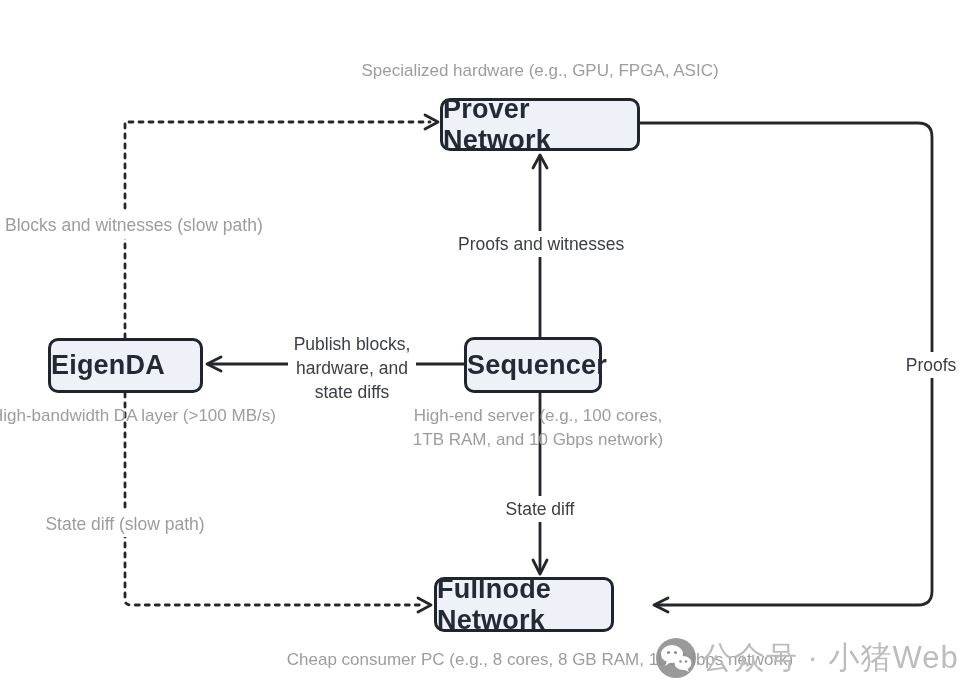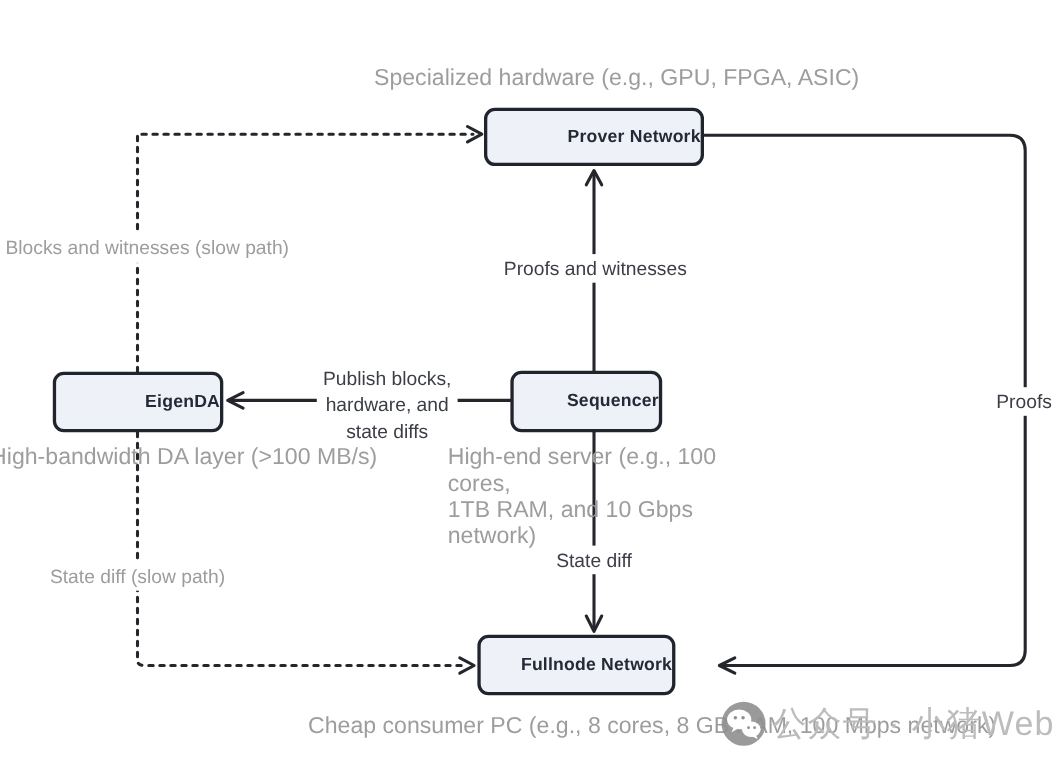--- a/index.html
+++ b/index.html
@@ -9,37 +9,37 @@
     position:relative;
   }
   .stage{position:absolute;left:0;top:0;width:960px;height:698px;}
   svg.wires{position:absolute;left:0;top:0;z-index:1;}
 
   .node{
     position:absolute;z-index:3;
     background:#eff1f8;
     border:3px solid #20242c;
     border-radius:10px;
-    display:flex;align-items:center;justify-content:flex-end;
-    font-weight:bold;font-size:16px;color:#242936;
+    display:flex;align-items:center;justify-content:flex-start;
+    font-weight:bold;font-size:27px;color:#242936;
     letter-spacing:.2px;
     box-sizing:border-box;
   }
   .node-prover  {left:440px;top:98px; width:200px;height:53px;}
   .node-eigenda {left:48px; top:338px;width:155px;height:55px;}
   .node-sequencer{left:464px;top:337px;width:138px;height:56px;}
   .node-fullnode{left:434px;top:577px;width:180px;height:55px;}
 
   .caption{
     position:absolute;z-index:2;
-    color:#9d9d9d;font-size:21px;line-height:24px;white-space:nowrap;
+    color:#9d9d9d;font-size:17px;line-height:24px;white-space:nowrap;
   }
   .cap-prover  {left:340px;top:59px;width:400px;text-align:center;}
   .cap-eigenda {left:-9px;top:404px;}
-  .cap-sequencer{left:407px;top:404px;width:262px;white-space:normal;}
+  .cap-sequencer{left:407px;top:404px;width:262px;text-align:center;white-space:normal;}
   .cap-fullnode{left:280px;top:648px;width:520px;text-align:center;}
 
   .edge-label{
     position:absolute;z-index:2;
     background:#ffffff;
     font-size:17.5px;line-height:24px;color:#3b3e46;white-space:nowrap;
   }
   .edge-label.gray{color:#9d9d9d;}
   .lbl-blocks-slow {left:0px;  top:211px;padding:2px 6px 2px 5px;}
   .lbl-state-slow  {left:42px; top:511px;width:166px;text-align:center;padding:1px 0;}

